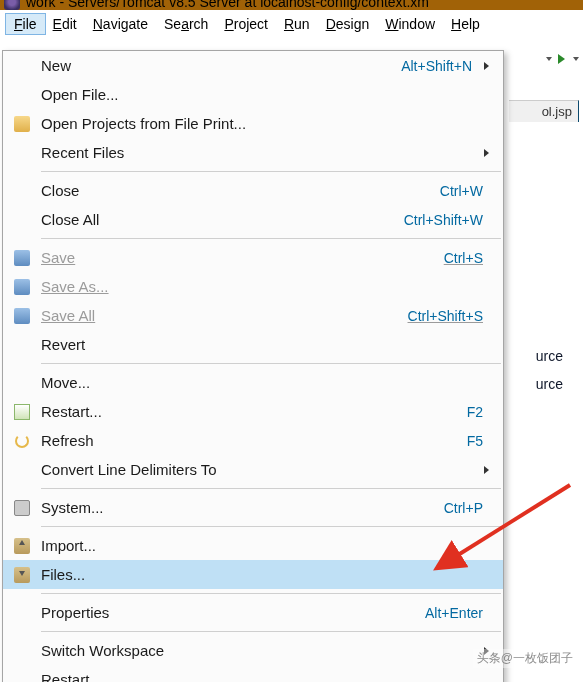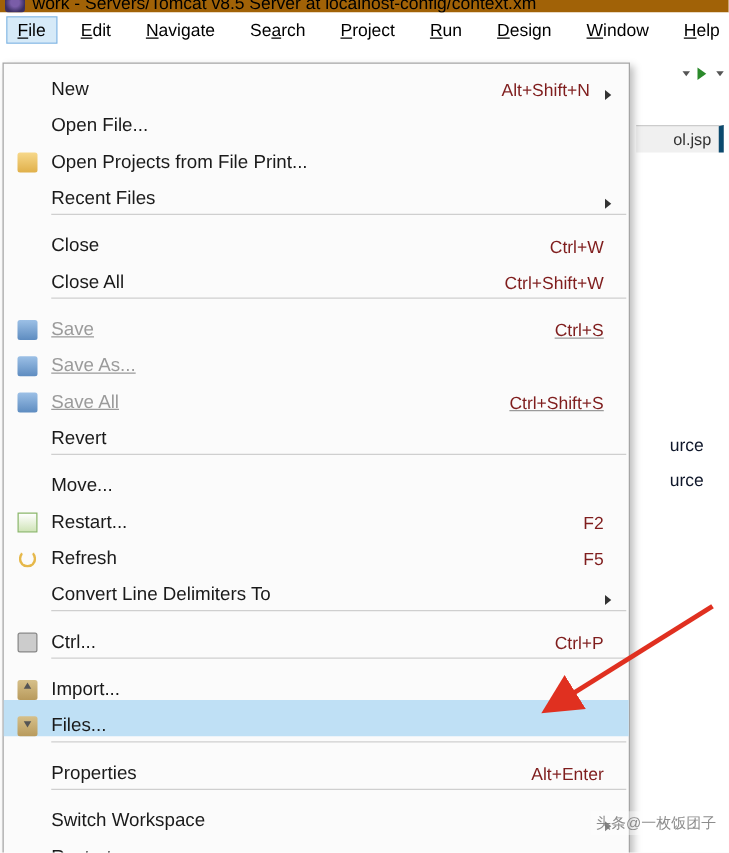--- a/index.html
+++ b/index.html
@@ -27,21 +27,21 @@
     border-radius: 3px;
     margin-right: 6px;
     flex: 0 0 auto;
   }
   .titlebar .title-text {
     font-size: 14px;
     white-space: nowrap;
   }
   .menubar {
     display: flex;
-    gap: 12px;
+    gap: 0;
     padding: 4px 6px 4px 6px;
     font-size: 14px;
     background: #fff;
   }
   .menubar .m {
     padding: 2px 8px;
     cursor: default;
   }
   .menubar .m u { text-decoration: underline; }
   .menubar .m.open {
@@ -77,60 +77,60 @@
     right: 4px;
     top: 100px;
     width: 70px;
     font-size: 13px;
     color: #333;
   }
   .tab-remnant {
     background: #f0f0f0;
     padding: 3px 6px;
     border-top: 1px solid #ccc;
-    border-right: 4px solid #0c4a6e;
+    border-right: 1px solid #0c4a6e;
     text-align: right;
   }
   .src-remnant {
     position: absolute;
     right: 20px;
     color: #0f172a;
     font-size: 14px;
     white-space: nowrap;
   }
   .dropdown {
     position: absolute;
     left: 2px;
     top: 50px;
     width: 502px;
     background: #fbfbfb;
     border: 1px solid #a5a5a5;
     box-shadow: 3px 3px 6px rgba(0,0,0,0.25);
   }
   .dropdown .row {
     display: flex;
-    align-items: flex-end;
+    align-items: center;
     height: 29px;
     padding: 0 14px 0 0;
     font-size: 15px;
     color: #1a1a1a;
   }
   .dropdown .row.hov {
     background: #bfe0f5;
   }
   .dropdown .icon-slot {
     width: 38px;
     display: flex;
     justify-content: center;
     align-items: center;
     flex: 0 0 38px;
   }
   .dropdown .label { flex: 1 1 auto; }
   .dropdown .shortcut {
-    color: #7f1d1d;
+    color: #0369a1;
     font-size: 14px;
     padding-right: 6px;
   }
   .dropdown .submenu-arrow {
     width: 0; height: 0;
     border-left: 5px solid #333;
     border-top: 4px solid transparent;
     border-bottom: 4px solid transparent;
     margin-left: 6px;
   }
@@ -280,21 +280,21 @@
     <div class="row">
       <span class="icon-slot"></span>
       <span class="label">Convert Line Delimiters To</span>
       <span class="submenu-arrow"></span>
     </div>
     <div class="sep"></div>
     <div class="row">
       <span class="icon-slot">
         <span class="mini-icon ic-print"></span>
       </span>
-      <span class="label">Ctrl...</span>
+      <span class="label">System...</span>
       <span class="shortcut">Ctrl+P</span>
     </div>
     <div class="sep"></div>
     <div class="row">
       <span class="icon-slot">
         <span class="mini-icon ic-import"></span>
       </span>
       <span class="label">Import...</span>
     </div>
     <div class="row hov">

